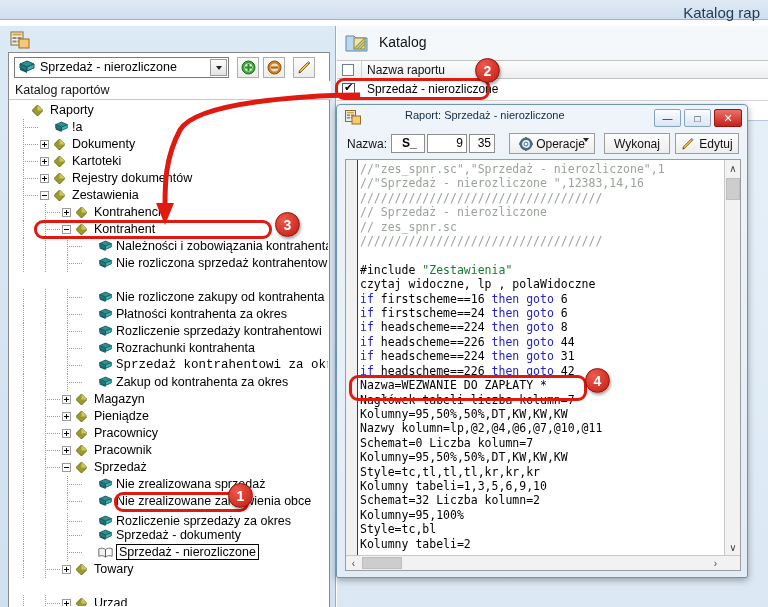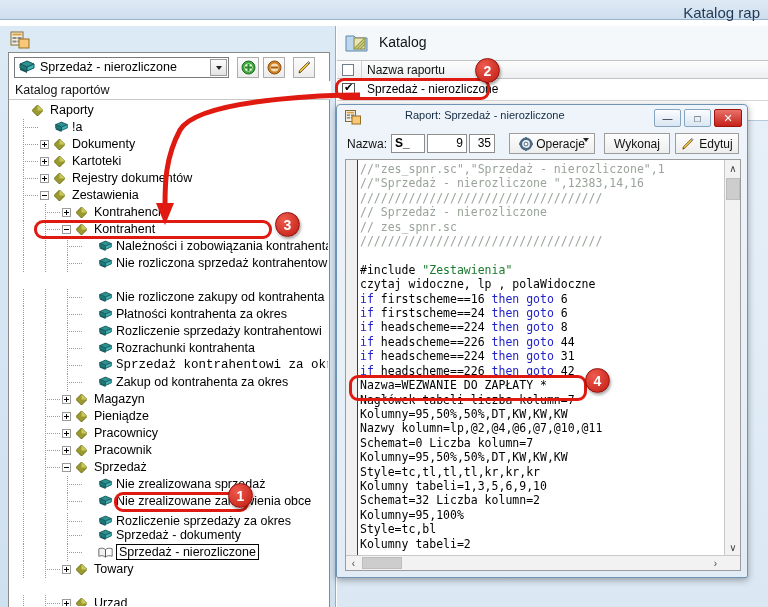--- a/index.html
+++ b/index.html
@@ -173,21 +173,21 @@
     border:1px solid #a3110b; color:#fff; font-size:11px;
   }
 
   
   #dtool { position:absolute; left:0; top:26px; width:410px; height:27px; }
   #nazwalbl { position:absolute; left:10px; top:6px; font-size:12px; color:#111; }
   .ifield {
     position:absolute; top:3px; height:19px; border:1px solid #8d8d8d; background:#fff;
     font-size:12px; color:#000;
   }
-  #f-name { left:54px; width:34px; font-weight:bold; padding-left:3px; line-height:17px; }
+  #f-name { left:54px; width:34px; font-weight:bold; padding-left:10px; line-height:17px; }
   #f-n1   { left:90px; width:40px; text-align:right; padding-right:3px; line-height:17px; }
   #f-n2   { left:132px; width:26px; text-align:right; padding-right:3px; line-height:17px; }
   .dbtn {
     position:absolute; top:2px; height:21px;
     border:1px solid #9c9c9c; background:linear-gradient(#fdfdfd,#ededed);
     font-size:12px; color:#111; display:flex; align-items:center; justify-content:center;
   }
   #b-oper { left:172px; width:86px; }
   #b-exec { left:267px; width:66px; }
   #b-edit { left:338px; width:64px; }

